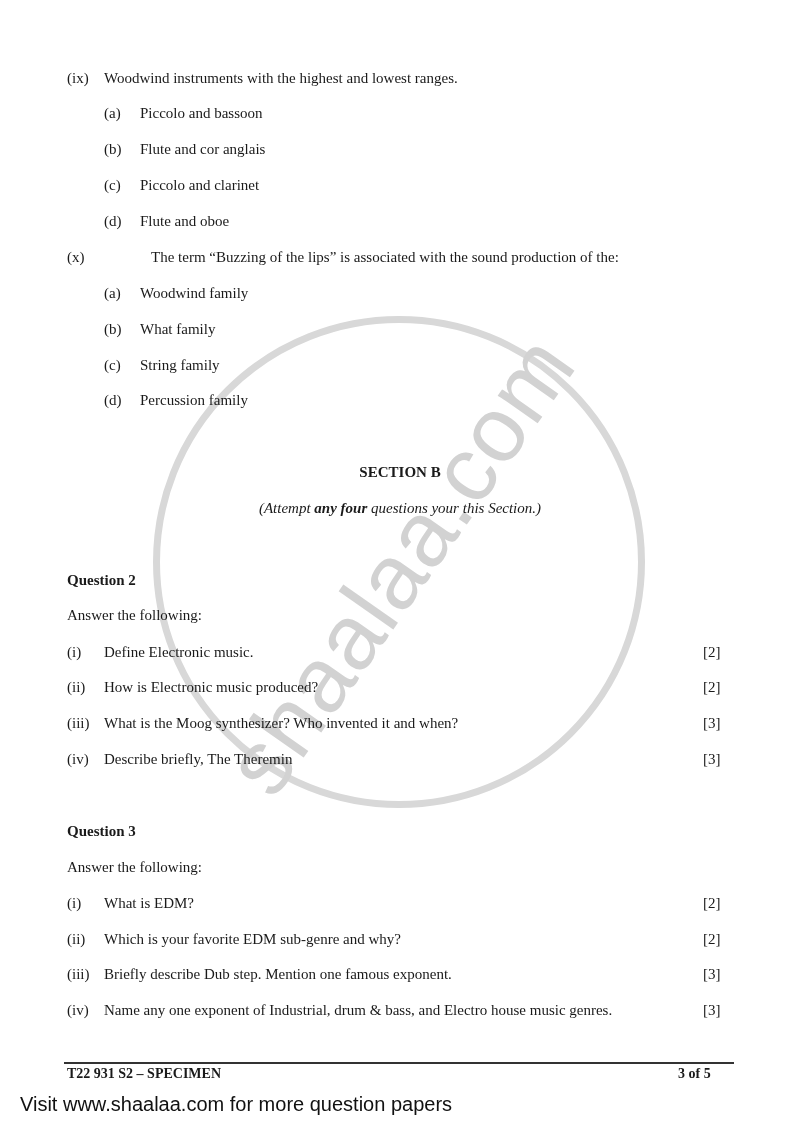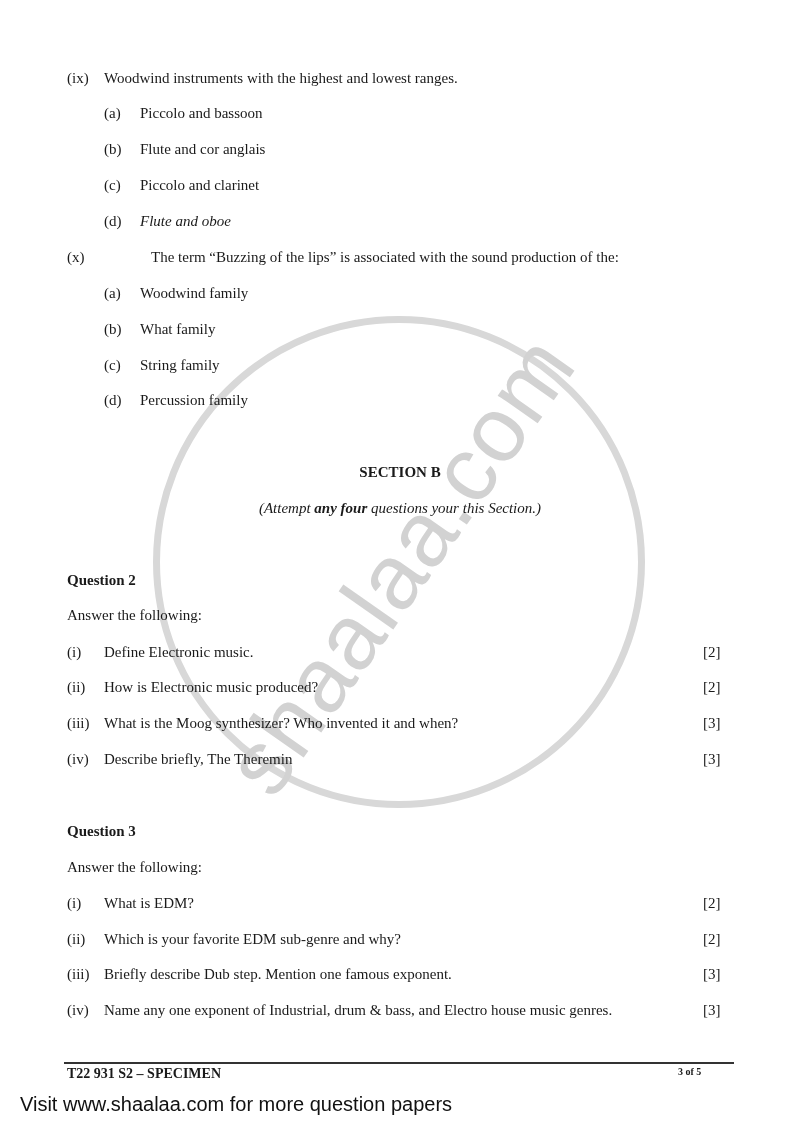--- a/index.html
+++ b/index.html
@@ -22,21 +22,21 @@
     font-size: 92px; color: #d2d2d2; letter-spacing: 1px;
     z-index: 0; white-space: nowrap;
   }
   .content { position: relative; z-index: 1; }
   .bold { font-weight: bold; }
   .center { text-align: center; width: 800px; left: 0; }
   .italic { font-style: italic; }
   .marks { position: absolute; left: 703px; }
   .footer-rule { position: absolute; left: 64px; top: 1062px; width: 670px; height: 2px; background: #333; }
   .footer-left { left: 67px; top: 1066px; font-size: 14px; font-weight: bold; }
-  .footer-right { left: 678px; top: 1066px; font-size: 10px; font-weight: bold; }
+  .footer-right { left: 678px; top: 1066px; font-size: 14px; font-weight: bold; }
   .visit { left: 20px; top: 1093px; font-family: "Liberation Sans", "DejaVu Sans", sans-serif; font-size: 20px; color: #111; }
 </style>
 </head>
 <body>
 
 <div class="watermark-circle"></div>
 <div class="watermark-text">shaalaa.com</div>
 
 <div class="content">
 
@@ -47,21 +47,21 @@
     <span class="abs" style="left:104px; top:105px;">(a)</span>
     <span class="abs" style="left:140px; top:105px;">Piccolo and bassoon</span>
 
     <span class="abs" style="left:104px; top:141px;">(b)</span>
     <span class="abs" style="left:140px; top:141px;">Flute and cor anglais</span>
 
     <span class="abs" style="left:104px; top:177px;">(c)</span>
     <span class="abs" style="left:140px; top:177px;">Piccolo and clarinet</span>
 
     <span class="abs" style="left:104px; top:213px;">(d)</span>
-    <span class="abs" style="left:140px; top:213px;font-style:italic;">Flute and oboe</span>
+    <span class="abs" style="left:140px; top:213px;">Flute and oboe</span>
   </div>
 
   <div>
     <span class="abs" style="left:67px; top:249px;">(x)</span>
     <span class="abs" style="left:104px; top:249px;margin-left:47px;">The term “Buzzing of the lips” is associated with the sound production of the:</span>
 
     <span class="abs" style="left:104px; top:285px;">(a)</span>
     <span class="abs" style="left:140px; top:285px;">Woodwind family</span>
 
     <span class="abs" style="left:104px; top:321px;">(b)</span>

